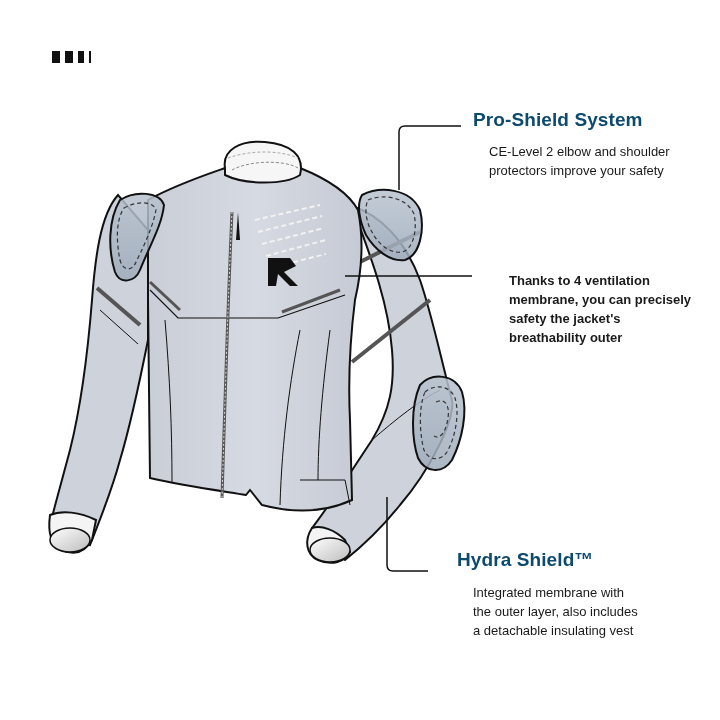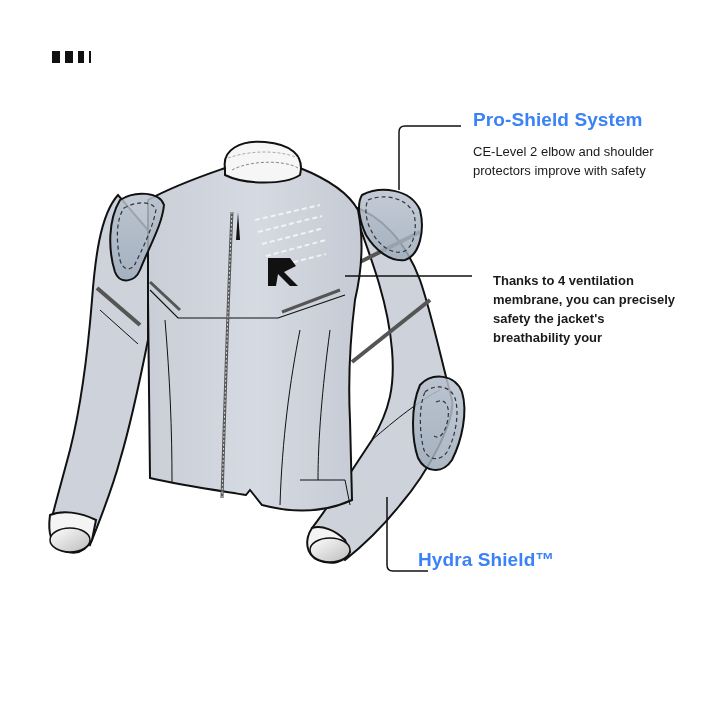--- a/index.html
+++ b/index.html
@@ -3,28 +3,28 @@
 <meta charset="utf-8">
 <style>
   html, body { margin: 0; padding: 0; background: #ffffff; }
   body { width: 720px; height: 720px; position: relative; overflow: hidden;
          font-family: "Liberation Sans", "DejaVu Sans", sans-serif; color: #111111; }
   .stage { position: absolute; left: 0; top: 0; width: 720px; height: 720px; }
   .illustration { position: absolute; left: 0; top: 0; width: 720px; height: 720px; }
   .brand-mark { position: absolute; left: 52px; top: 51px; display: flex; gap: 5px; align-items: flex-start; }
   .brand-mark span { display: block; background: #111; height: 12px; }
   .feature { position: absolute; }
-  .feature h2 { margin: 0; font-size: 19px; font-weight: 700; letter-spacing: 0.1px; color: #3b82f6; white-space: nowrap; }
-  .feature p { margin: 0; font-size: 13px; line-height: 19px; color: #1a1a1a; font-weight: 400; }
+  .feature h2 { margin: 0; font-size: 19px; font-weight: 700; letter-spacing: 0.1px; color: #0c4a6e; white-space: nowrap; }
+  .feature p { margin: 16px; font-size: 13px; line-height: 19px; color: #1a1a1a; font-weight: 400; }
   .feature .desc-line { display: block; white-space: nowrap; }
   #feat-pro { left: 473px; top: 109px; }
   #feat-pro p { margin-top: 11px; }
   #feat-power { left: 493px; top: 259px; }
   #feat-power p { margin-top: 12px; font-weight: bold; }
-  #feat-hydra { left: 418px; top: 549px; }
+  #feat-hydra { left: 457px; top: 549px; }
   #feat-hydra p { margin-top: 12px; }
 </style>
 </head>
 <body>
 
 <div class="stage">
 
   <div class="brand-mark">
     <span style="width:8px"></span>
     <span style="width:8px"></span>
@@ -125,30 +125,35 @@
       <path d="M461,126 L405,126 Q399,126 399,132 L399,190"></path>
       <path d="M345,276 L472,276"></path>
       <path d="M387,497 L387,565 Q387,571 393,571 L428,571"></path>
     </g>
   </svg>
 
   <div class="feature" id="feat-pro">
     <h2>Pro-Shield System</h2>
     <p>
       <span class="desc-line">CE-Level 2 elbow and shoulder</span>
-      <span class="desc-line">protectors improve with safety</span>
+      <span class="desc-line">protectors improve your safety</span>
     </p>
   </div>
 
   <div class="feature" id="feat-power">
     <p>
       <span class="desc-line">Thanks to 4 ventilation</span>
       <span class="desc-line">membrane, you can precisely</span>
       <span class="desc-line">safety the jacket's</span>
-      <span class="desc-line">breathability your</span>
+      <span class="desc-line">breathability outer</span>
     </p>
   </div>
 
   <div class="feature" id="feat-hydra">
     <h2>Hydra Shield™</h2>
+    <p>
+      <span class="desc-line">Integrated membrane with</span>
+      <span class="desc-line">the outer layer, also includes</span>
+      <span class="desc-line">a detachable insulating vest</span>
+    </p>
   </div>
 
 </div>
 
 </body></html>

